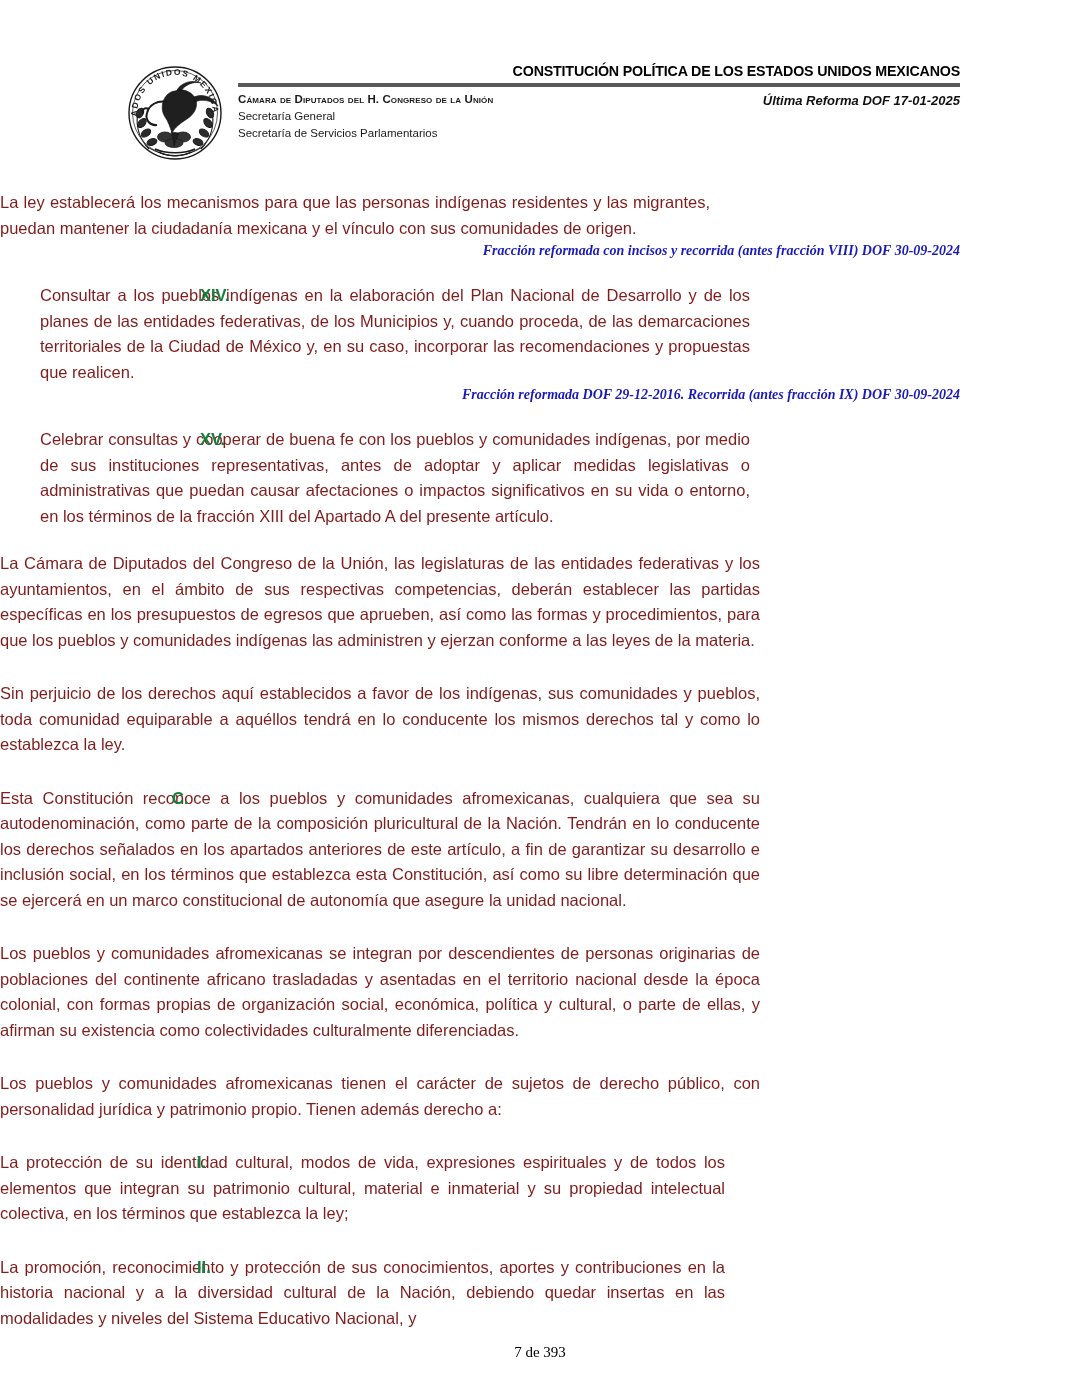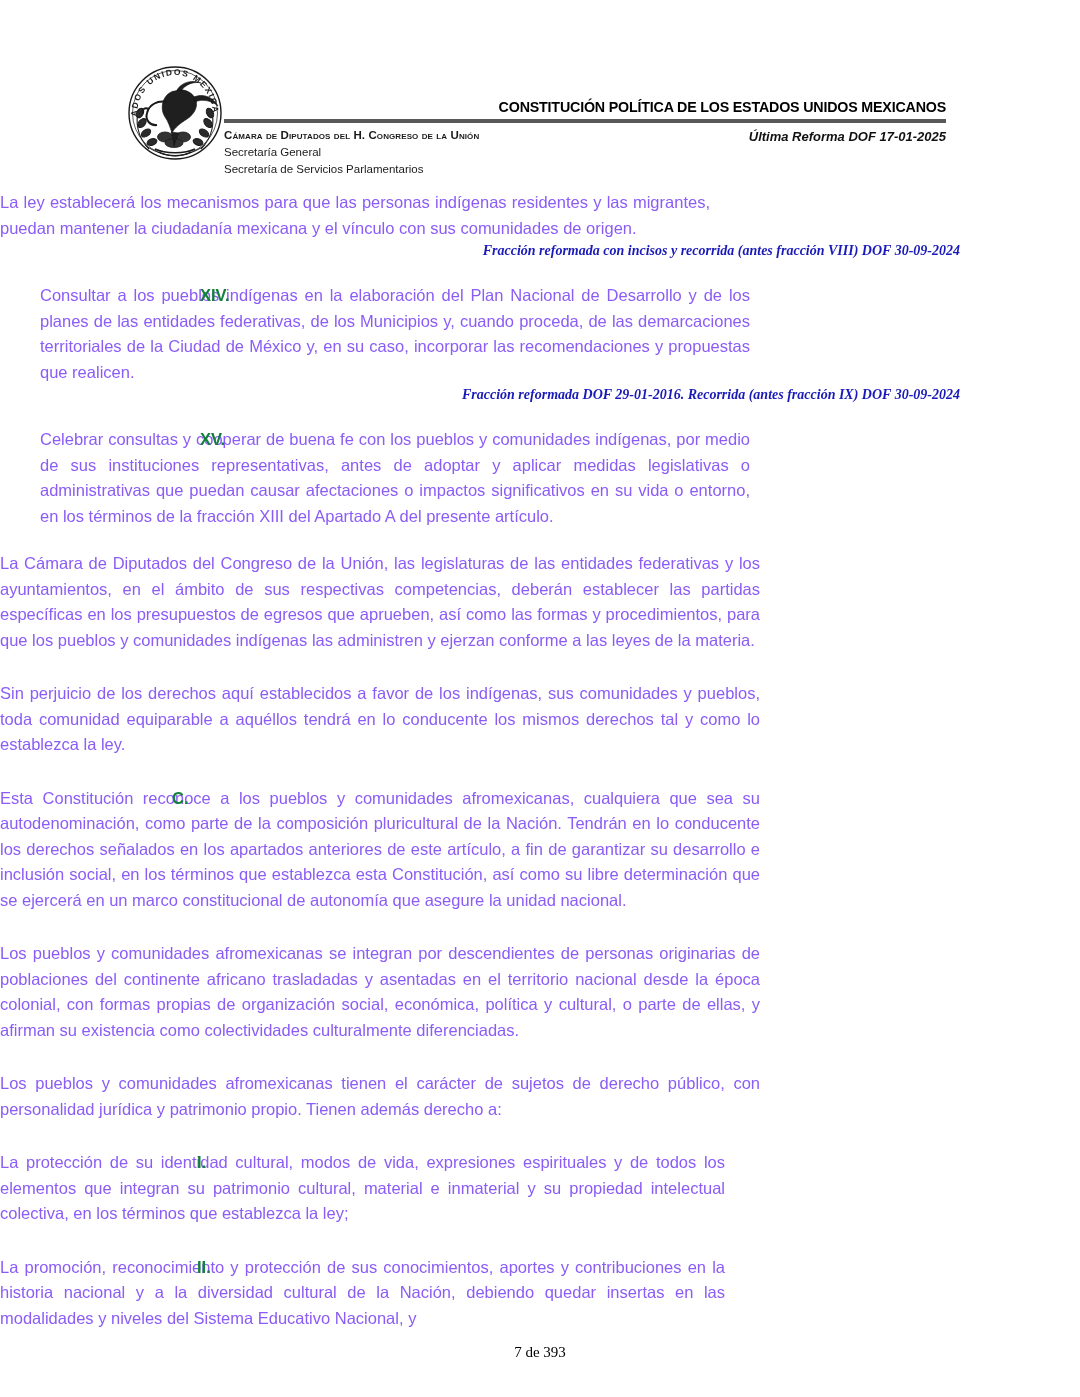--- a/index.html
+++ b/index.html
@@ -31,24 +31,23 @@
     position: absolute;
     left: 121px;
     top: 57px;
     width: 108px;
     height: 110px;
   }
   .seal svg { display: block; }
 
   .header-right {
     position: absolute;
-    left: 224px;
+    left: 238px;
     top: 62px;
     width: 722px;
-    margin-top: 36px;
   }
   .doc-title {
     font-family: "Liberation Sans", sans-serif;
     font-weight: bold;
     font-size: 15.5px;
     letter-spacing: -0.2px;
     text-align: right;
     transform: scaleX(0.92);
     transform-origin: right center;
     white-space: nowrap;
@@ -117,21 +116,21 @@
     position: relative;
     margin: 0;
   }
 
   p.para {
     margin: 0;
     font-size: 16.5px;
     line-height: 25.5px;
     text-align: justify;
     text-justify: inter-word;
-    color: #8b5cf6;
+    color: #7f1d1d;
     hyphens: none;
   }
 
   
   .lvl-frac {           
     margin-left: 250px;
     margin-right: 120px;
     width: 710px;
     padding-left: 40px;
   }
@@ -266,21 +265,21 @@
       <p class="para lvl-frac-cont">La ley establecerá los mecanismos para que las personas indígenas residentes y las migrantes, puedan mantener la ciudadanía mexicana y el vínculo con sus comunidades de origen.</p>
     </div>
     <p class="reform-note">Fracción reformada con incisos y recorrida (antes fracción VIII) DOF 30-09-2024</p>
 
     <div class="gap-md"></div>
 
     <div class="block">
       <span class="marker marker-frac">XIV.</span>
       <p class="para lvl-frac">Consultar a los pueblos indígenas en la elaboración del Plan Nacional de Desarrollo y de los planes de las entidades federativas, de los Municipios y, cuando proceda, de las demarcaciones territoriales de la Ciudad de México y, en su caso, incorporar las recomendaciones y propuestas que realicen.</p>
     </div>
-    <p class="reform-note">Fracción reformada DOF 29-01-2016. Recorrida (antes fracción IX) DOF 30-09-2024</p>
+    <p class="reform-note">Fracción reformada DOF 29-12-2016. Recorrida (antes fracción IX) DOF 30-09-2024</p>
 
     <div class="gap-md"></div>
 
     <div class="block">
       <span class="marker marker-frac">XV.</span>
       <p class="para lvl-frac">Celebrar consultas y cooperar de buena fe con los pueblos y comunidades indígenas, por medio de sus instituciones representativas, antes de adoptar y aplicar medidas legislativas o administrativas que puedan causar afectaciones o impactos significativos en su vida o entorno, en los términos de la fracción XIII del Apartado A del presente artículo.</p>
     </div>
 
     <div class="gap-md"></div>
 

